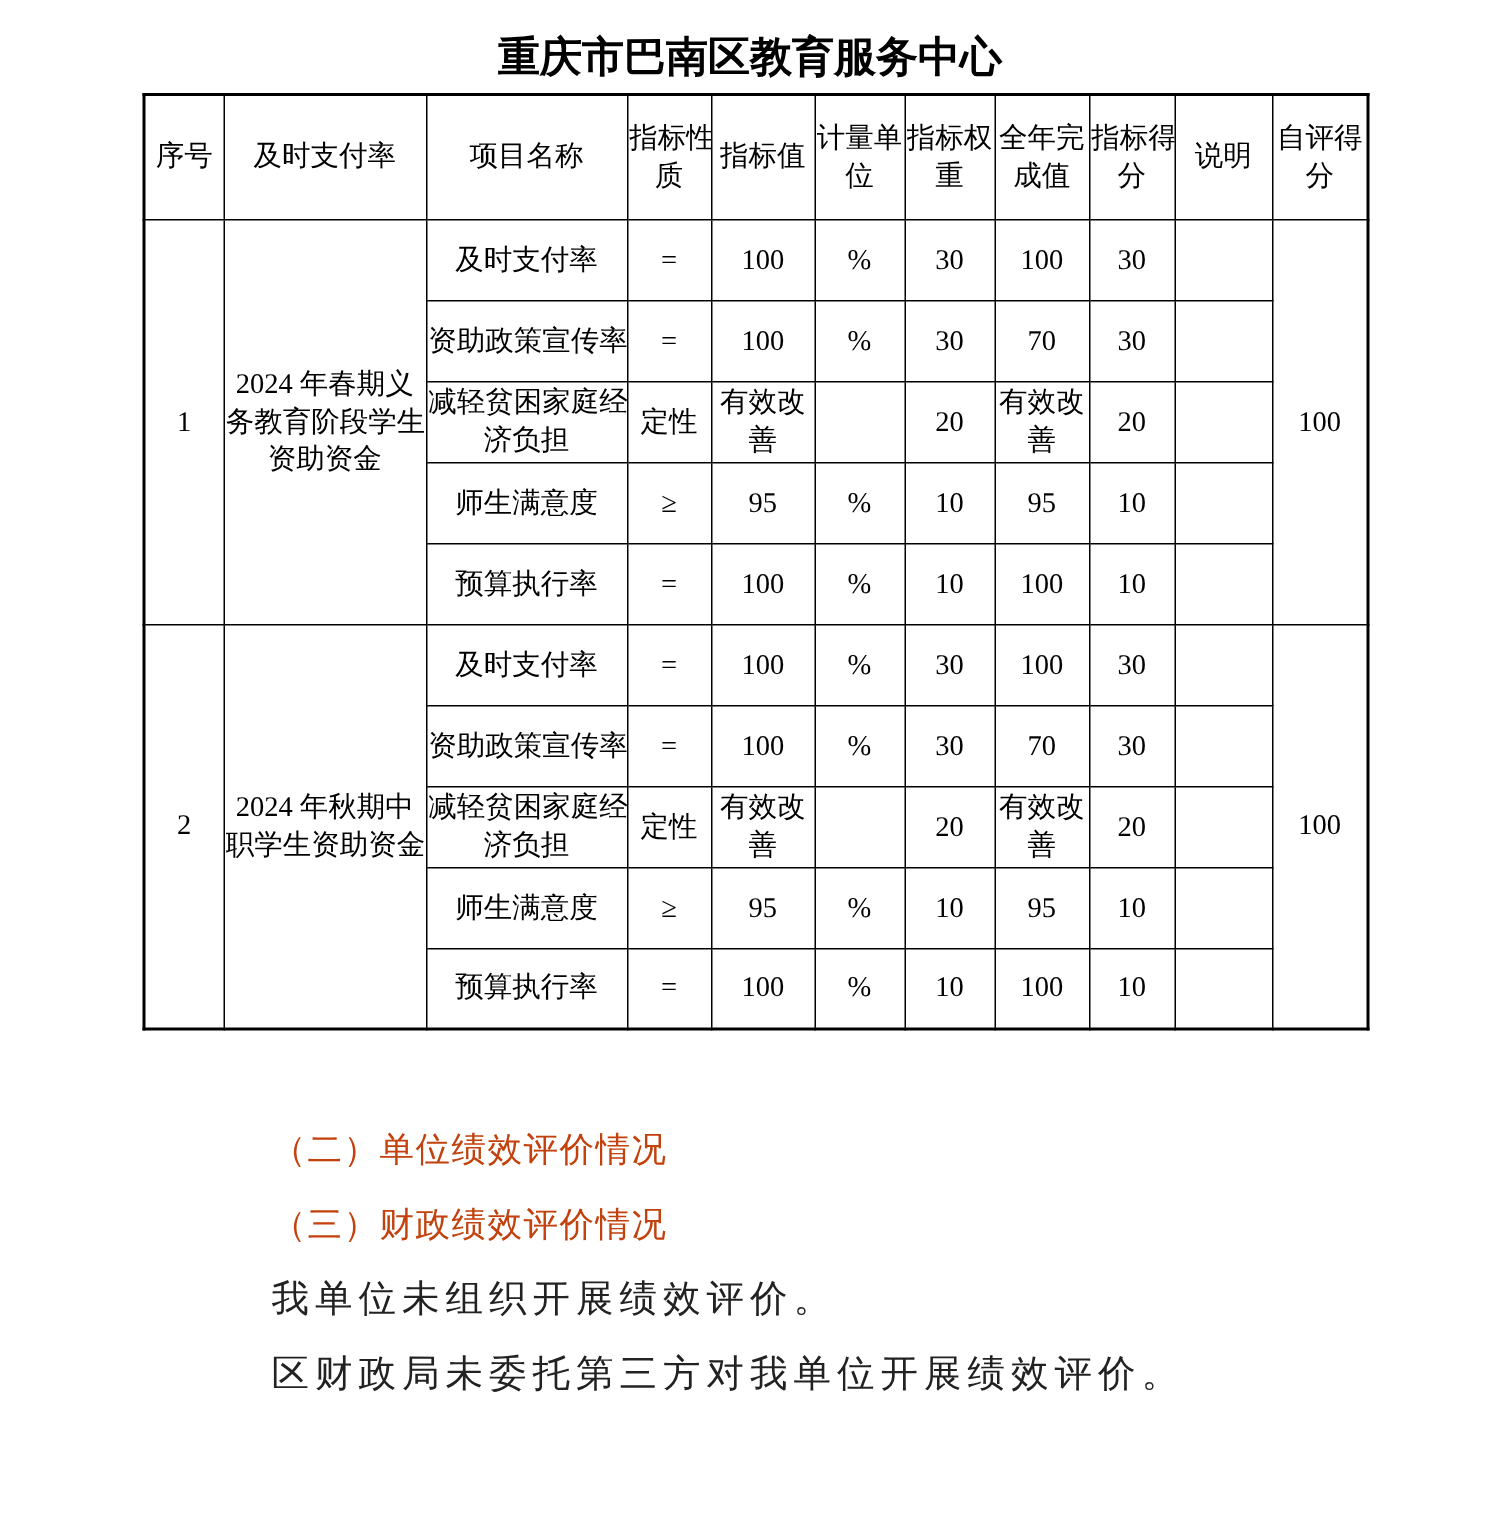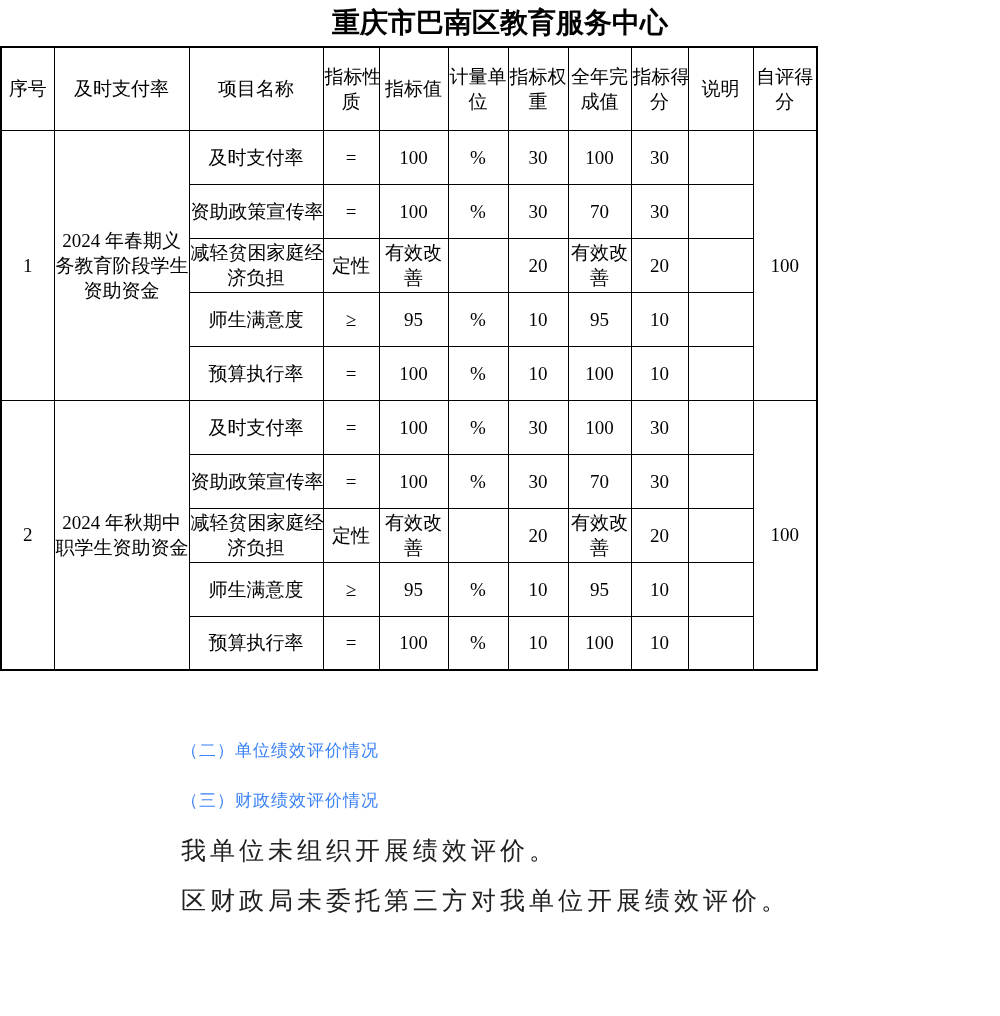--- a/index.html
+++ b/index.html
@@ -3,30 +3,31 @@
 <meta charset="utf-8">
 <style>
   * { margin:0; padding:0; box-sizing:border-box; }
   html,body { width:1000px; height:1016px; }
   body {
     background:#ffffff;
     color:#000000;
     font-family:"Liberation Serif","DejaVu Serif",serif;
     overflow:hidden;
   }
-  .title-block { padding-top:0; }
+  .title-block { padding-top:16px; }
   .title-line {
     text-align:center;
     font-weight:bold;
     font-size:28px;
     line-height:46px;
     white-space:pre-line;
     word-break:keep-all;
   }
   table.eval {
+    margin-left:95px;
     width:816px;
     border-collapse:collapse;
     table-layout:fixed;
     border:2px solid #000;
   }
   table.eval th, table.eval td {
     border:1px solid #000;
     text-align:center;
     vertical-align:middle;
     font-size:19px;
@@ -42,23 +43,23 @@
   .sections {
     margin:55px 0 0 181px;
   }
   .section-line {
     height:50px;
     line-height:50px;
     white-space:pre;
     word-break:keep-all;
   }
   .section-heading {
-    font-size:17px;
+    font-size:23px;
     letter-spacing:1px;
-    color:#3b82f6;
+    color:#c2410c;
   }
   .section-para {
     font-size:25px;
     letter-spacing:4px;
     color:#222222;
   }
 </style>
 </head>
 <body>
 

